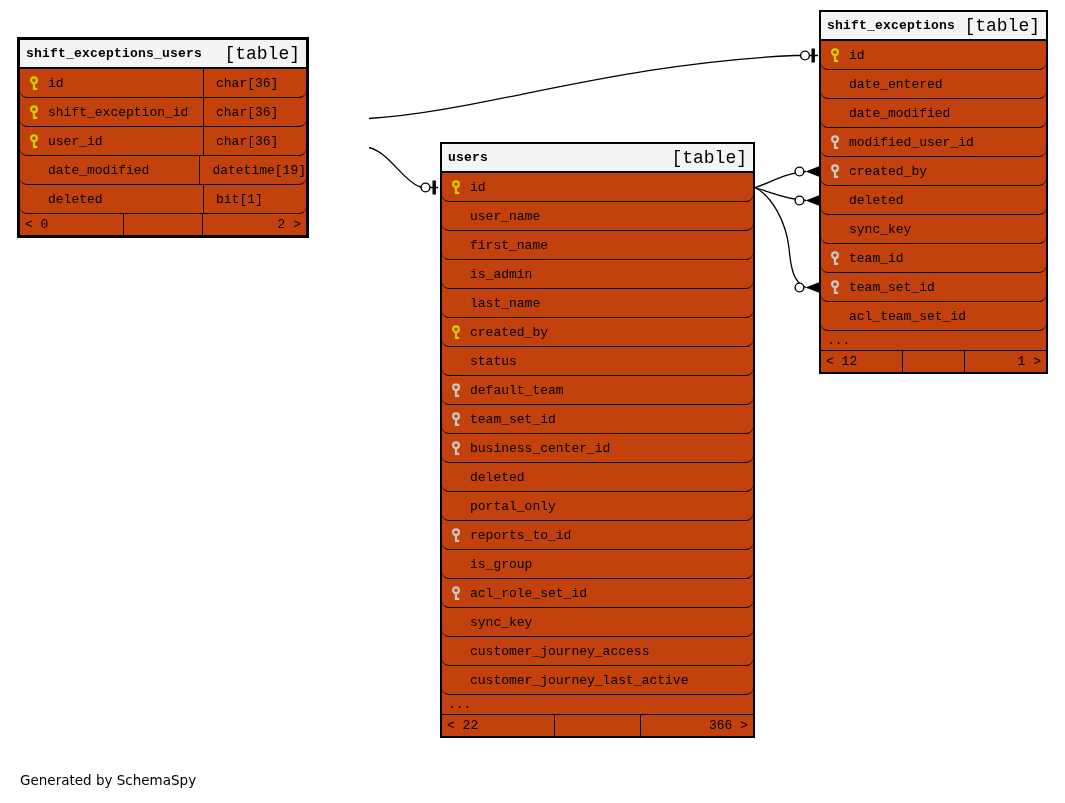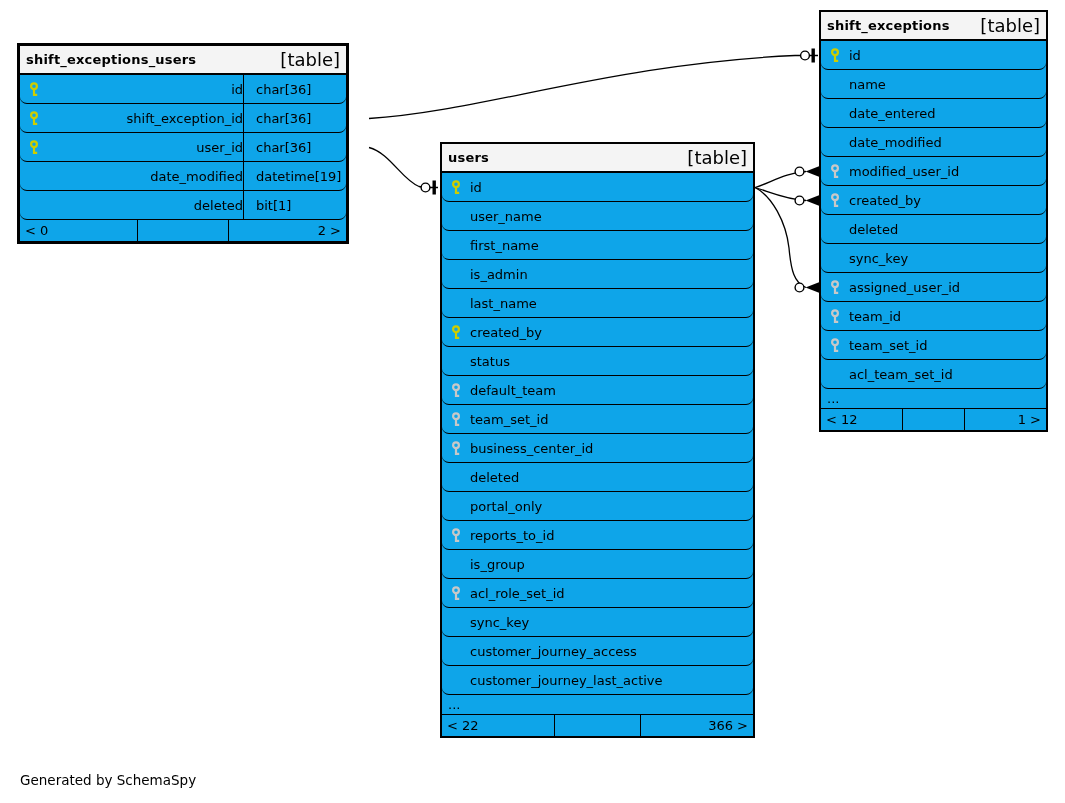--- a/index.html
+++ b/index.html
@@ -4,23 +4,23 @@
 <style>
   html,body { margin:0; padding:0; background:#fff; }
   body { font-family:"DejaVu Sans", sans-serif; color:#000; }
   .canvas { position:relative; width:1065px; height:803px; background:#fff; overflow:hidden; }
 
   svg.rels { position:absolute; left:0; top:0; z-index:1; }
   svg.rels path { fill:none; stroke:#000; stroke-width:1.3; }
   svg.rels circle { fill:#fff; stroke:#000; stroke-width:1.4; }
   svg.rels rect, svg.rels polygon { fill:#000; stroke:none; }
 
-  .schema-table { position:absolute; box-sizing:border-box; background:#0ea5e9;
-                  border:2px solid #000; z-index:2; font-size:13px; }
-  .t0 { left:17px;  top:43px;  width:332px; border-width:3px;text-align:right; }
+  .schema-table { position:absolute; box-sizing:border-box; background:#c2410c;
+                  border:2px solid #000; z-index:2; font-size:13px;font-family:Liberation Mono, monospace; }
+  .t0 { left:17px;  top:37px;  width:292px; border-width:3px; }
   .t1 { left:440px; top:142px; width:315px; }
   .t2 { left:819px; top:10px;  width:229px; }
 
   .thead { display:flex; justify-content:space-between; align-items:center;
            height:29px; box-sizing:border-box; border-bottom:2px solid #000;
            background:#f4f4f4; padding:0 6px; }
   .tname { font-weight:bold; font-size:13px; letter-spacing:0.2px; }
   .ttag  { font-size:18px; }
 
   .col-row { display:flex; align-items:center; height:29px; box-sizing:border-box;
@@ -250,24 +250,20 @@
           <span class="key-slot">
             <svg width="10" height="15" viewBox="0 0 10 15" aria-hidden="true">
               <circle cx="5" cy="4.2" r="2.9" fill="none" stroke="#cdcd00" stroke-width="2.2"></circle>
               <path d="M5 7 L5 14 M5 12.8 L8.2 12.8" stroke="#cdcd00" stroke-width="2.2" fill="none"></path>
             </svg>
           </span>
           <span class="col-name">id</span>
         </div>
         <div class="col-row">
           <span class="key-slot"></span>
-          <span class="col-name">name</span>
-        </div>
-        <div class="col-row">
-          <span class="key-slot"></span>
           <span class="col-name">date_entered</span>
         </div>
         <div class="col-row">
           <span class="key-slot"></span>
           <span class="col-name">date_modified</span>
         </div>
         <div class="col-row">
           <span class="key-slot">
             <svg width="10" height="15" viewBox="0 0 10 15" aria-hidden="true">
               <circle cx="5" cy="4.2" r="2.9" fill="none" stroke="#c8c8c8" stroke-width="2.2"></circle>
@@ -285,29 +281,20 @@
           </span>
           <span class="col-name">created_by</span>
         </div>
         <div class="col-row">
           <span class="key-slot"></span>
           <span class="col-name">deleted</span>
         </div>
         <div class="col-row">
           <span class="key-slot"></span>
           <span class="col-name">sync_key</span>
-        </div>
-        <div class="col-row">
-          <span class="key-slot">
-            <svg width="10" height="15" viewBox="0 0 10 15" aria-hidden="true">
-              <circle cx="5" cy="4.2" r="2.9" fill="none" stroke="#c8c8c8" stroke-width="2.2"></circle>
-              <path d="M5 7 L5 14 M5 12.8 L8.2 12.8" stroke="#c8c8c8" stroke-width="2.2" fill="none"></path>
-            </svg>
-          </span>
-          <span class="col-name">assigned_user_id</span>
         </div>
         <div class="col-row">
           <span class="key-slot">
             <svg width="10" height="15" viewBox="0 0 10 15" aria-hidden="true">
               <circle cx="5" cy="4.2" r="2.9" fill="none" stroke="#c8c8c8" stroke-width="2.2"></circle>
               <path d="M5 7 L5 14 M5 12.8 L8.2 12.8" stroke="#c8c8c8" stroke-width="2.2" fill="none"></path>
             </svg>
           </span>
           <span class="col-name">team_id</span>
         </div>

